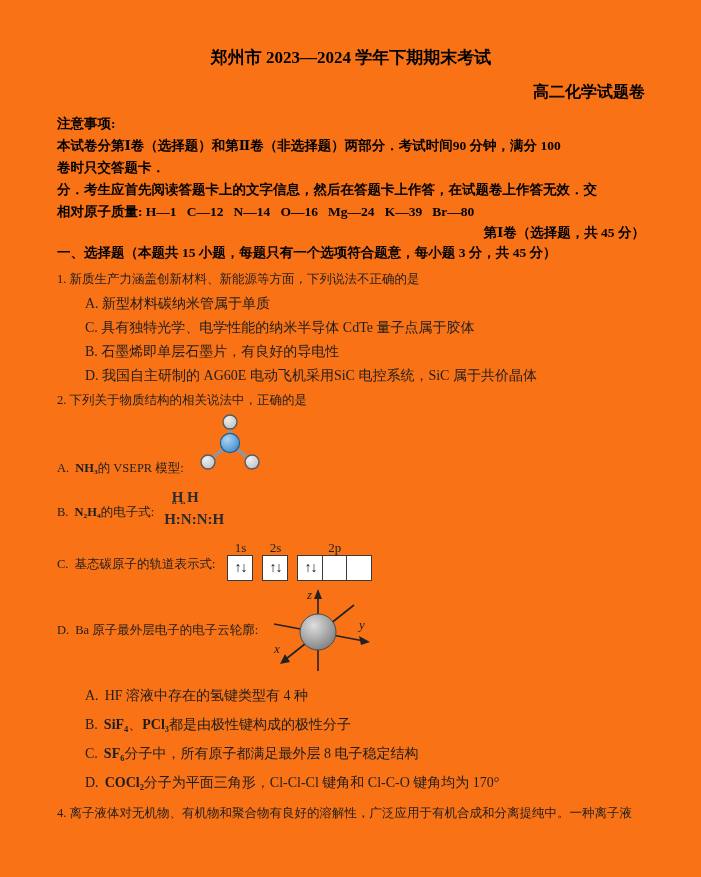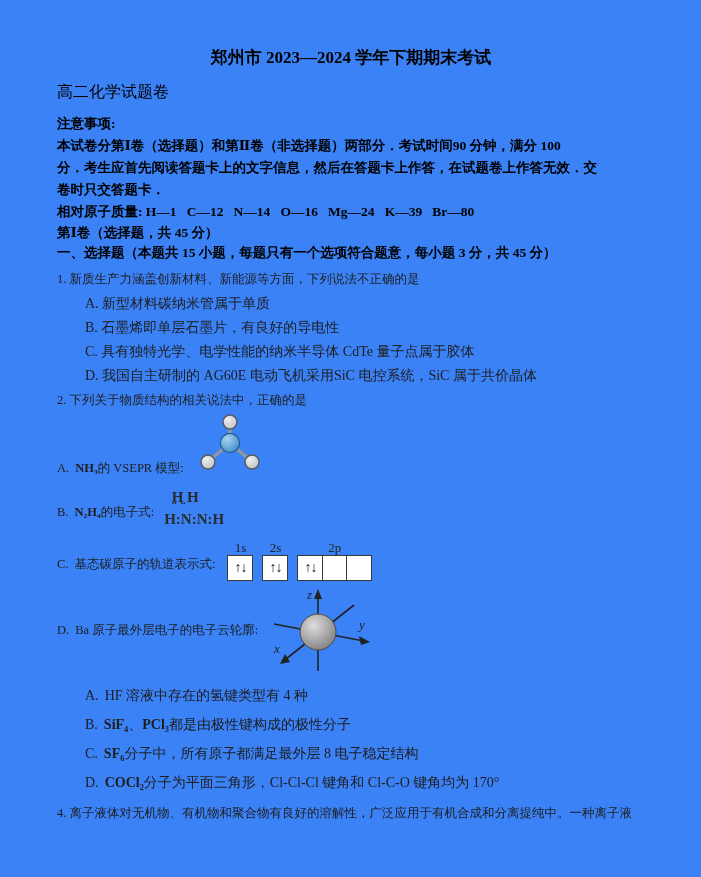--- a/index.html
+++ b/index.html
@@ -1,34 +1,34 @@
 <!DOCTYPE html>
 <html><head>
 <meta charset="utf-8">
 <style>
   html,body{margin:0;padding:0;background:#ffffff;}
   .doc{
     position:relative;
     width:701px;height:877px;
-    background:#3b82f6;
+    background:#f97316;
     overflow:hidden;
     font-family:"Liberation Serif","DejaVu Serif",serif;
     color:#000;
   }
   .content{padding:46px 56px 0 57px;}
   .doc-title{
     text-align:center;font-weight:bold;font-size:17px;line-height:24px;
   }
   .doc-subtitle{
-    text-align:left;font-weight:normal;font-size:16px;line-height:24px;margin-top:10px;
+    text-align:right;font-weight:bold;font-size:16px;line-height:24px;margin-top:10px;
   }
   .notice-heading{font-weight:bold;font-size:13.5px;line-height:22px;margin-top:9px;}
   .notice-line{font-weight:bold;font-size:13.5px;line-height:22px;}
   .masses-line{font-weight:bold;font-size:13.5px;line-height:22px;white-space:pre;}
-  .part-title{font-weight:bold;font-size:13.5px;line-height:20px;text-align:left;}
+  .part-title{font-weight:bold;font-size:13.5px;line-height:20px;text-align:right;}
   .section-heading{font-weight:bold;font-size:13.5px;line-height:20px;}
   .q-stem{font-size:12.5px;line-height:18px;color:#1d1d1d;margin-top:7px;}
   .q-option{font-size:14px;line-height:16px;color:#1d1d1d;margin-top:8px;margin-left:28px;}
   .q3-option{margin-top:13px;}
   .opt-label{margin-right:6px;}
   .formula{font-weight:bold;}
   .opt-row{display:flex;align-items:center;color:#1d1d1d;font-size:12.5px;}
   .opt-row .opt-text{white-space:nowrap;}
   
   .row-a{margin-top:4px;height:64px;align-items:flex-end;}
@@ -69,31 +69,31 @@
 <body>
 
 <div class="doc">
   <div class="content">
 
     <div class="doc-title">郑州市 2023—2024 学年下期期末考试</div>
     <div class="doc-subtitle">高二化学试题卷</div>
 
     <div class="notice-heading">注意事项:</div>
     <div class="notice-line">本试卷分第Ⅰ卷（选择题）和第Ⅱ卷（非选择题）两部分．考试时间90 分钟，满分 100</div>
+    <div class="notice-line">卷时只交答题卡．</div>
     <div class="notice-line">分．考生应首先阅读答题卡上的文字信息，然后在答题卡上作答，在试题卷上作答无效．交</div>
-    <div class="notice-line">卷时只交答题卡．</div>
     <div class="masses-line">相对原子质量: H—1   C—12   N—14   O—16   Mg—24   K—39   Br—80</div>
 
     <div class="part-title">第Ⅰ卷（选择题，共 45 分）</div>
     <div class="section-heading">一、选择题（本题共 15 小题，每题只有一个选项符合题意，每小题 3 分，共 45 分）</div>
 
     <div class="q-stem">1. 新质生产力涵盖创新材料、新能源等方面，下列说法不正确的是</div>
     <div class="q-option">A. 新型材料碳纳米管属于单质</div>
+    <div class="q-option">C. 具有独特光学、电学性能的纳米半导体 CdTe 量子点属于胶体</div>
     <div class="q-option">B. 石墨烯即单层石墨片，有良好的导电性</div>
-    <div class="q-option">C. 具有独特光学、电学性能的纳米半导体 CdTe 量子点属于胶体</div>
     <div class="q-option">D. 我国自主研制的 AG60E 电动飞机采用SiC 电控系统，SiC 属于共价晶体</div>
 
     <div class="q-stem">2. 下列关于物质结构的相关说法中，正确的是</div>
 
     <div class="opt-row row-a">
       <span class="opt-text"><span class="opt-label">A.</span><span class="formula">NH₃</span><span>的 VSEPR 模型:</span></span>
       <svg class="mol-img" width="72" height="64" viewBox="0 0 72 64">
         <defs>
           <radialGradient id="grayBall" cx="0.35" cy="0.3" r="0.85">
             <stop offset="0" stop-color="#f0f0f0"></stop>

